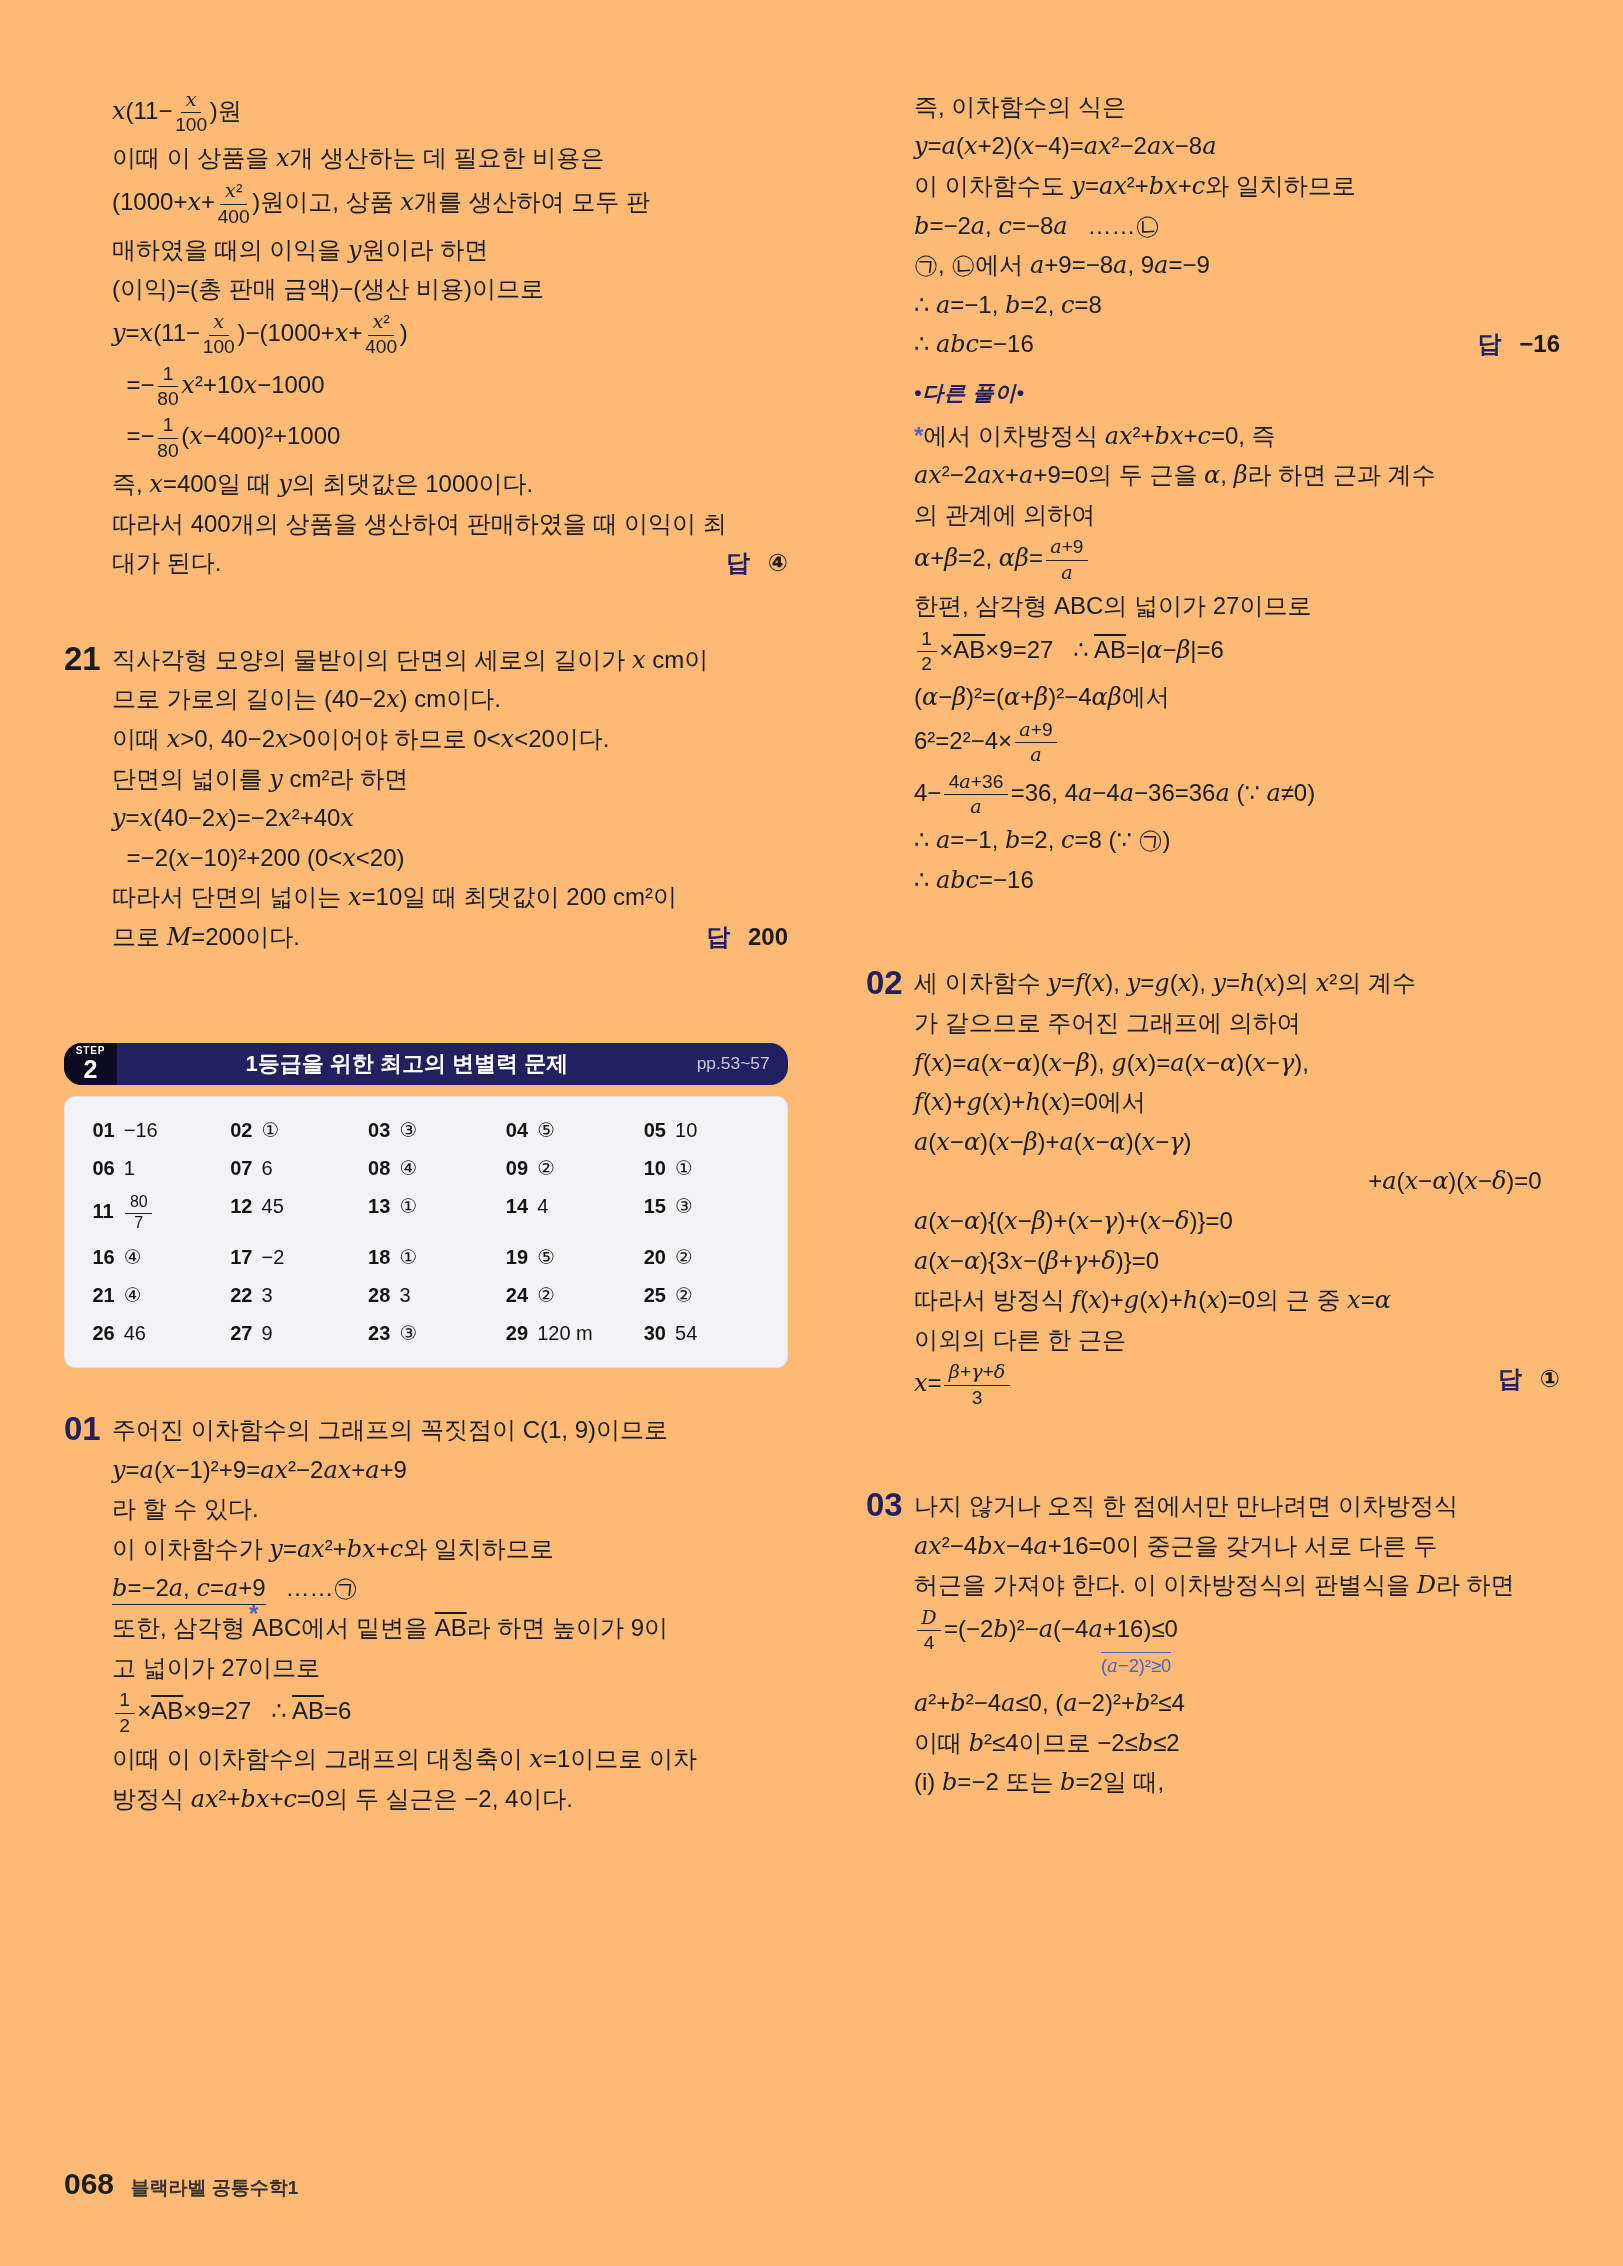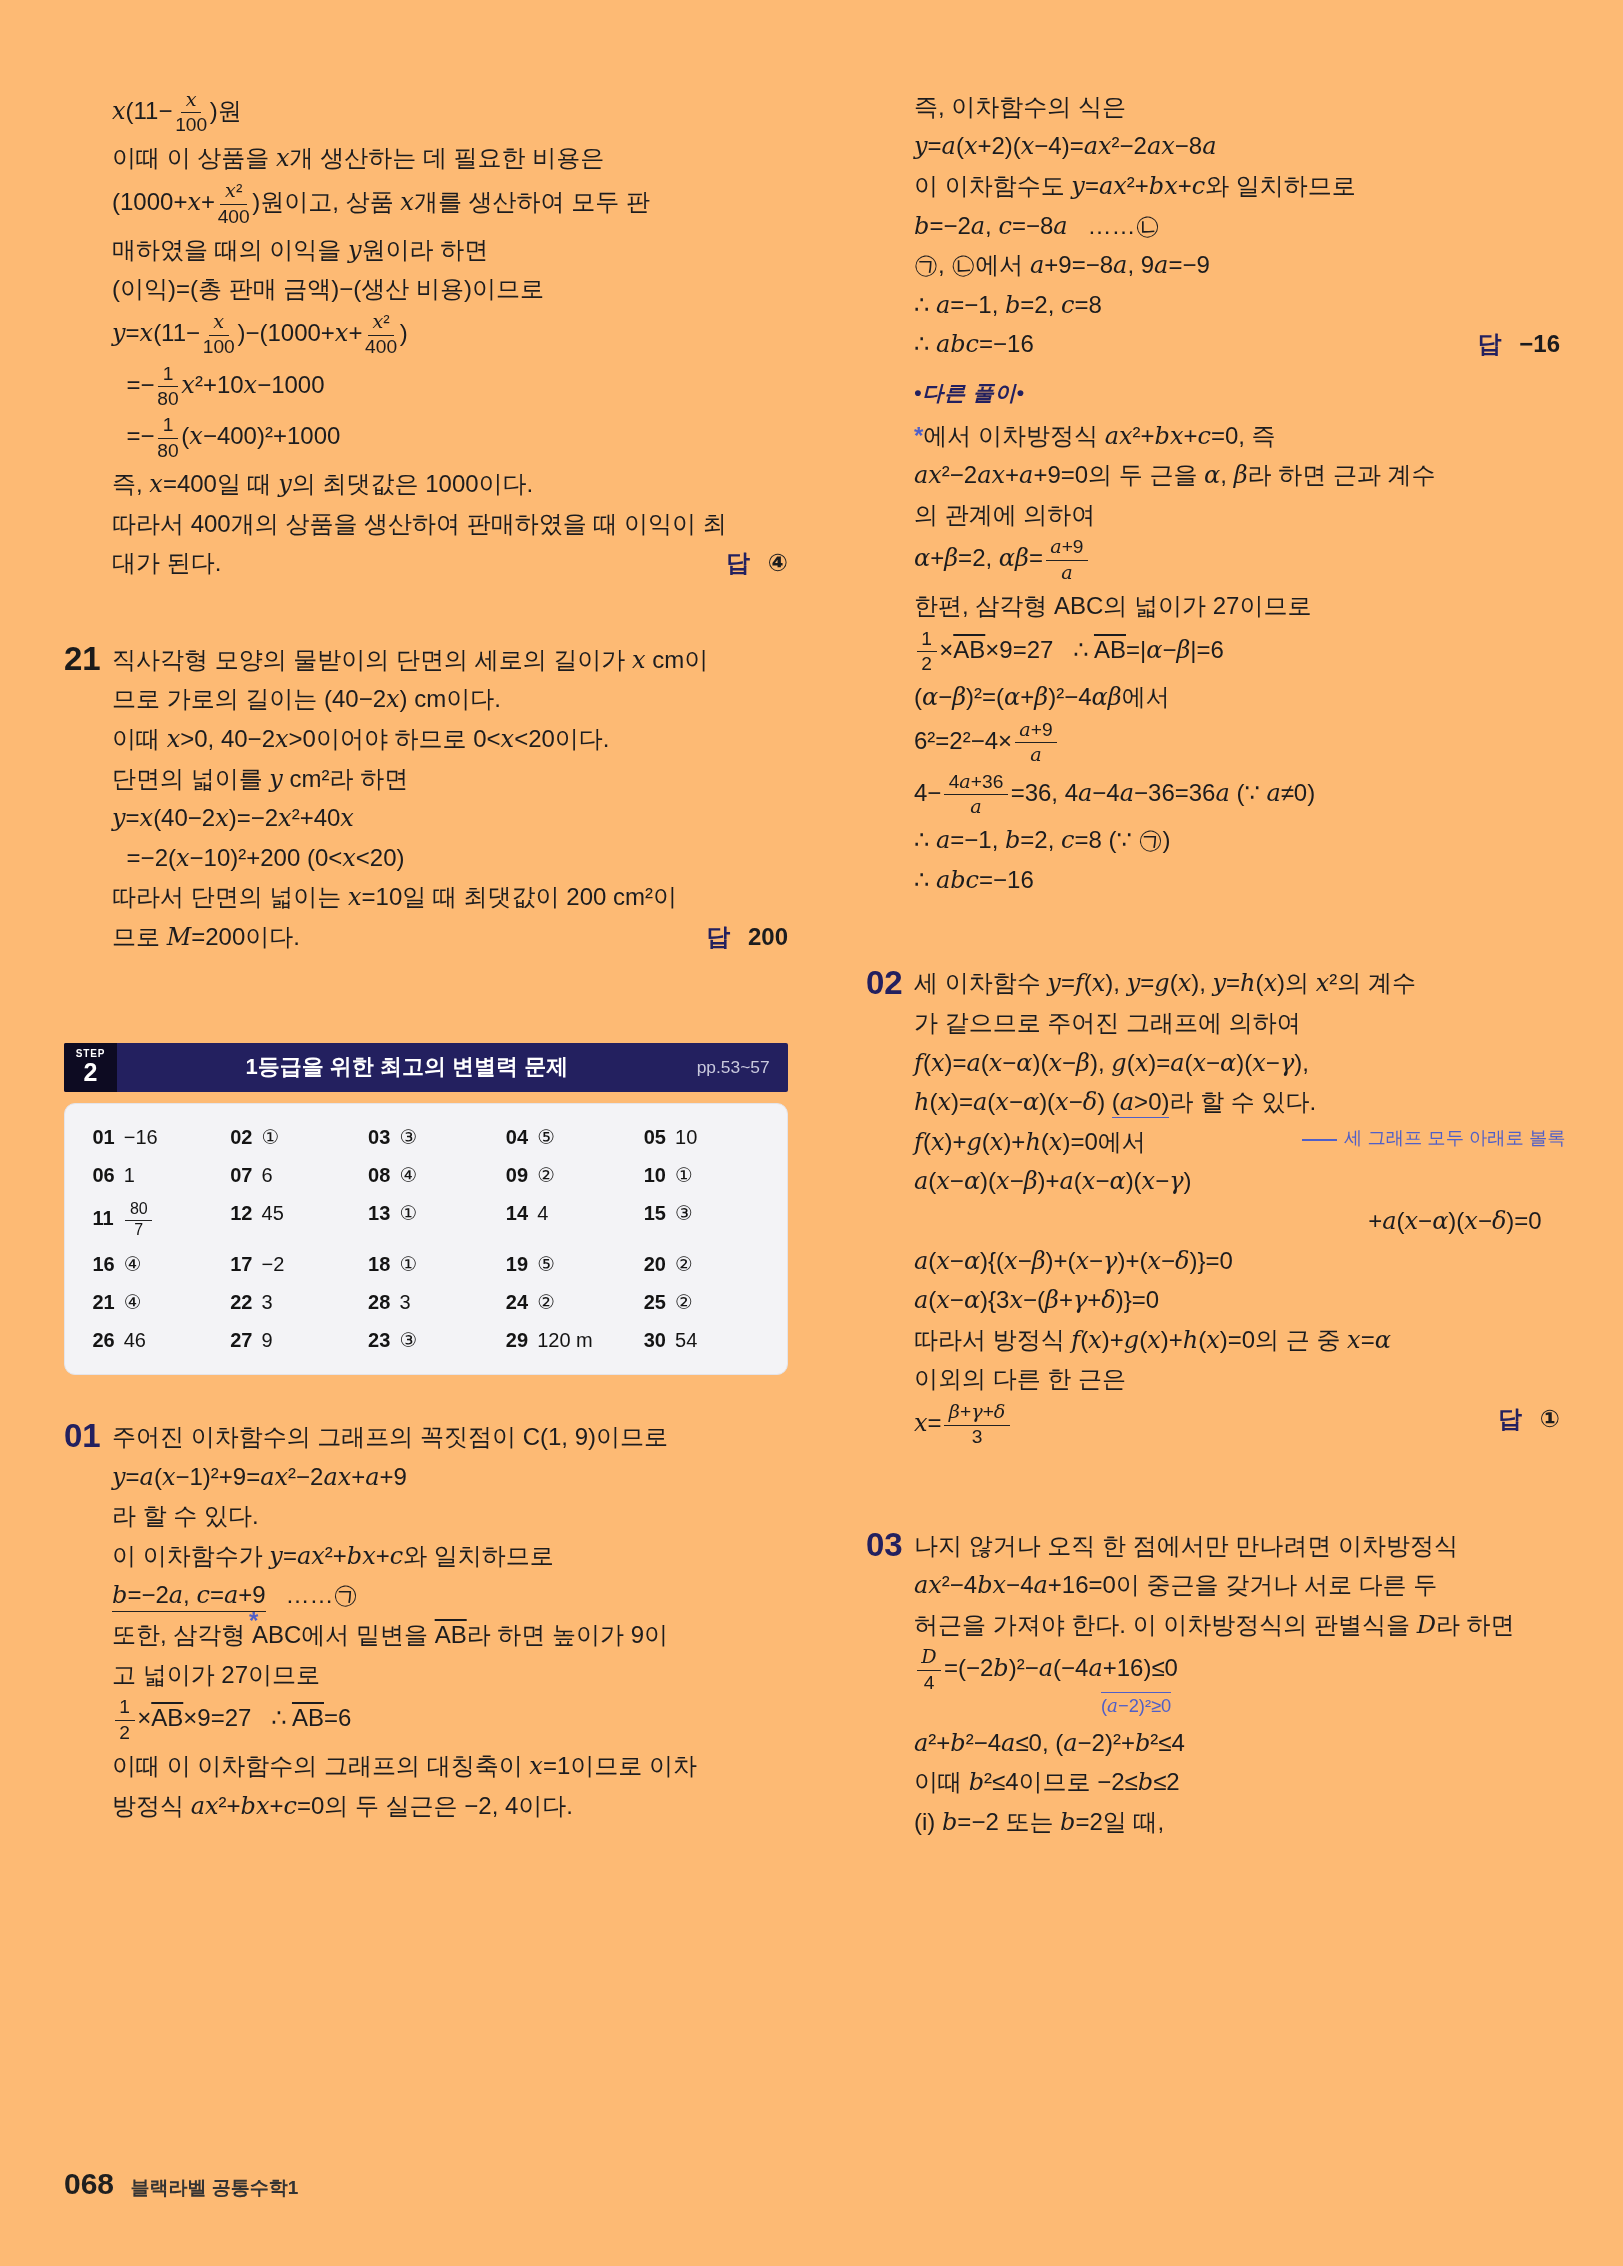--- a/index.html
+++ b/index.html
@@ -59,22 +59,22 @@
   .other{color:var(--navy);font-weight:800;font-size:21px;margin:11px 0 5.5px;letter-spacing:0.9px;font-style:italic;}
 
   .blue{color:var(--blue);font-weight:700;}
   .ulb{border-bottom:1.8px solid var(--blue);padding-bottom:1.8px;}
   .note{position:absolute;right:-5.5px;top:42px;color:var(--blue);font-size:18.3px;font-weight:400;white-space:nowrap;}
   .nline{display:inline-block;width:35px;height:1.8px;background:var(--blue);vertical-align:middle;margin-right:7.3px;}
   .bluenote{color:var(--blue);font-size:18.3px;margin:-3.7px 0 3.7px 187px;line-height:1.25;}
   .ovl{border-top:1.4px solid var(--blue);padding-top:1.8px;}
 
   .stepbar{
-    display:flex;align-items:center;height:49px;background:var(--navy);
-    border-radius:2px;overflow:hidden;margin-bottom:11px;
+    display:flex;align-items:center;height:42px;background:var(--navy);
+    border-radius:18px;overflow:hidden;margin-bottom:11px;
   }
   .stepbox{
     width:53px;height:49px;background:#0d0b22;color:#fff;display:flex;flex-direction:column;
     align-items:center;justify-content:center;flex:0 0 53px;
   }
   .steplbl{font-size:10px;font-weight:700;letter-spacing:0.9px;line-height:1;}
   .stepno{font-size:25px;font-weight:800;line-height:1.05;}
   .steptitle{flex:1;color:#fff;font-weight:800;font-size:22px;text-align:center;}
   .steppages{color:#c9c9dd;font-size:17.4px;margin-right:18.3px;font-weight:400;}
 
@@ -249,21 +249,20 @@
           <div class="ln">∴ <i>abc</i>=−16</div>
         </div>
     </section>
 
     <section class="block sec-p02">
       <div class="pnum">02</div>
       <div class="body">
           <div class="ln">세 이차함수 <i>y</i>=<i>f</i>(<i>x</i>), <i>y</i>=<i>g</i>(<i>x</i>), <i>y</i>=<i>h</i>(<i>x</i>)의 <i>x</i>²의 계수</div>
           <div class="ln">가 같으므로 주어진 그래프에 의하여</div>
           <div class="ln"><i>f</i>(<i>x</i>)=<i>a</i>(<i>x</i>−<i>α</i>)(<i>x</i>−<i>β</i>), <i>g</i>(<i>x</i>)=<i>a</i>(<i>x</i>−<i>α</i>)(<i>x</i>−<i>γ</i>),</div>
-          <div class="ln"><i>h</i>(<i>x</i>)=<i>a</i>(<i>x</i>−<i>α</i>)(<i>x</i>−<i>δ</i>) <span class="ulb">(<i>a</i>&gt;0)</span>라 할 수 있다.<span class="note"><span class="nline"></span>세 그래프 모두 아래로 볼록</span></div>
           <div class="ln"><i>f</i>(<i>x</i>)+<i>g</i>(<i>x</i>)+<i>h</i>(<i>x</i>)=0에서</div>
           <div class="ln"><i>a</i>(<i>x</i>−<i>α</i>)(<i>x</i>−<i>β</i>)+<i>a</i>(<i>x</i>−<i>α</i>)(<i>x</i>−<i>γ</i>)</div>
           <div class="ln r">+<i>a</i>(<i>x</i>−<i>α</i>)(<i>x</i>−<i>δ</i>)=0</div>
           <div class="ln"><i>a</i>(<i>x</i>−<i>α</i>){(<i>x</i>−<i>β</i>)+(<i>x</i>−<i>γ</i>)+(<i>x</i>−<i>δ</i>)}=0</div>
           <div class="ln"><i>a</i>(<i>x</i>−<i>α</i>){3<i>x</i>−(<i>β</i>+<i>γ</i>+<i>δ</i>)}=0</div>
           <div class="ln">따라서 방정식 <i>f</i>(<i>x</i>)+<i>g</i>(<i>x</i>)+<i>h</i>(<i>x</i>)=0의 근 중 <i>x</i>=<i>α</i></div>
           <div class="ln">이외의 다른 한 근은</div>
           <div class="ln"><i>x</i>=<span class="fr">
               <span class="n"><i>β</i>+<i>γ</i>+<i>δ</i></span>
               <span class="d">3</span>

